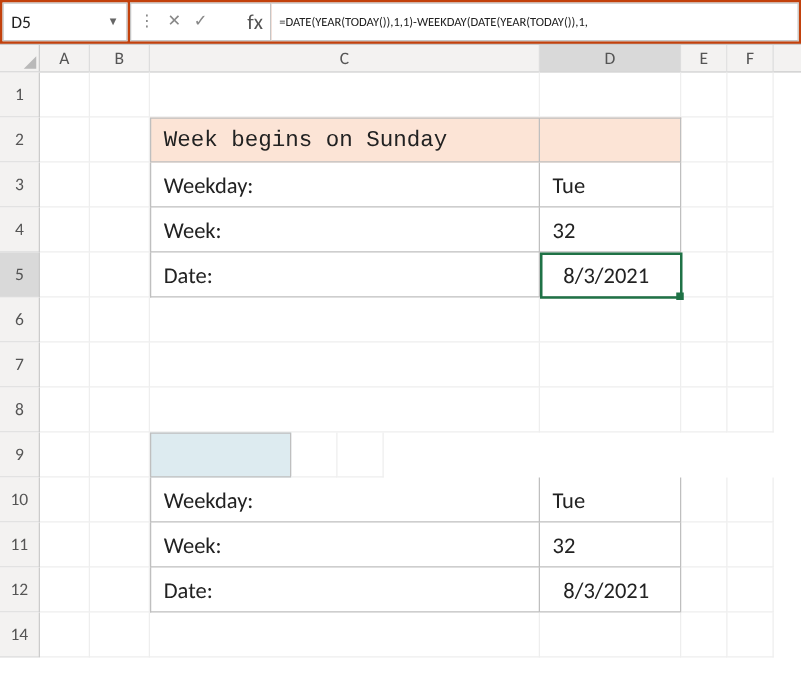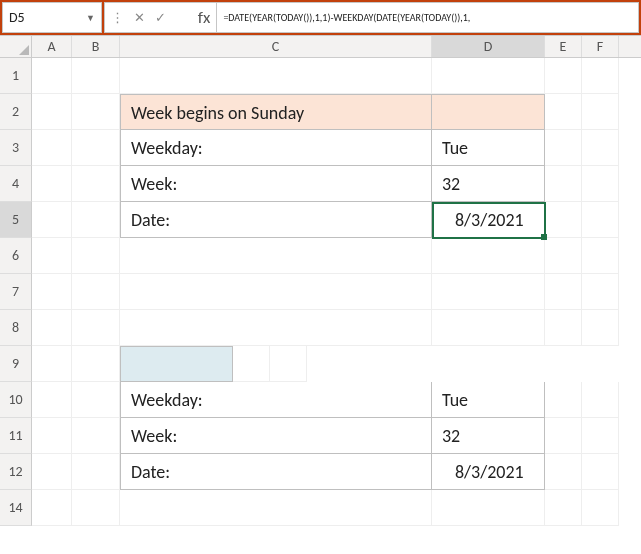--- a/index.html
+++ b/index.html
@@ -131,22 +131,22 @@
     font-size: 18px;
     color: #222;
     overflow: hidden;
     white-space: nowrap;
   }
   .hdrOrange { background: #fce4d6; }
   .hdrBlue { background: #ddebf0; }
   .tblcell { border: 1px solid #bfbfbf; }
   .tblcell + .tblcell { border-left: none; }
   .row .tblcell { border-top: none; }
-  .row.tblfirst .tblcell { border-top: 1px solid #bfbfbf; }
-  .right { text-align: left; padding-right: 8px; padding-left: 23px;}
+  .row.tblfirst .tblcell { border-top: 1px solid #bfbfbf; font-family: Liberation Mono, monospace; }
+  .right { text-align: center; padding-right: 8px; padding-left: 2px;}
   .sel {
     position: absolute;
     border: 2px solid #1f7246;
     pointer-events: none;
     box-sizing: border-box;
   }
   .sel .handle {
     position: absolute;
     right: -3px; bottom: -3px;
     width: 6px; height: 6px;

